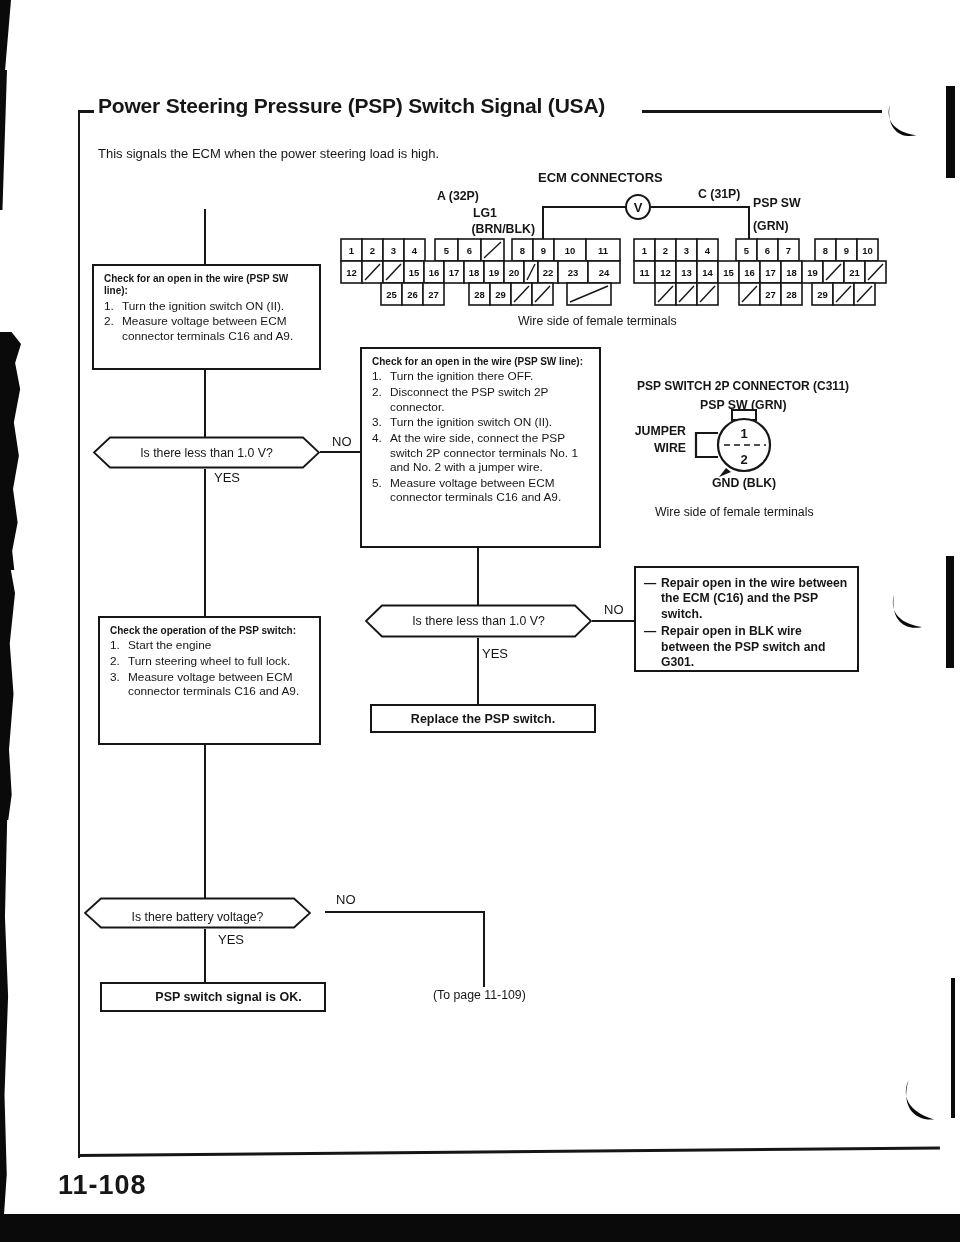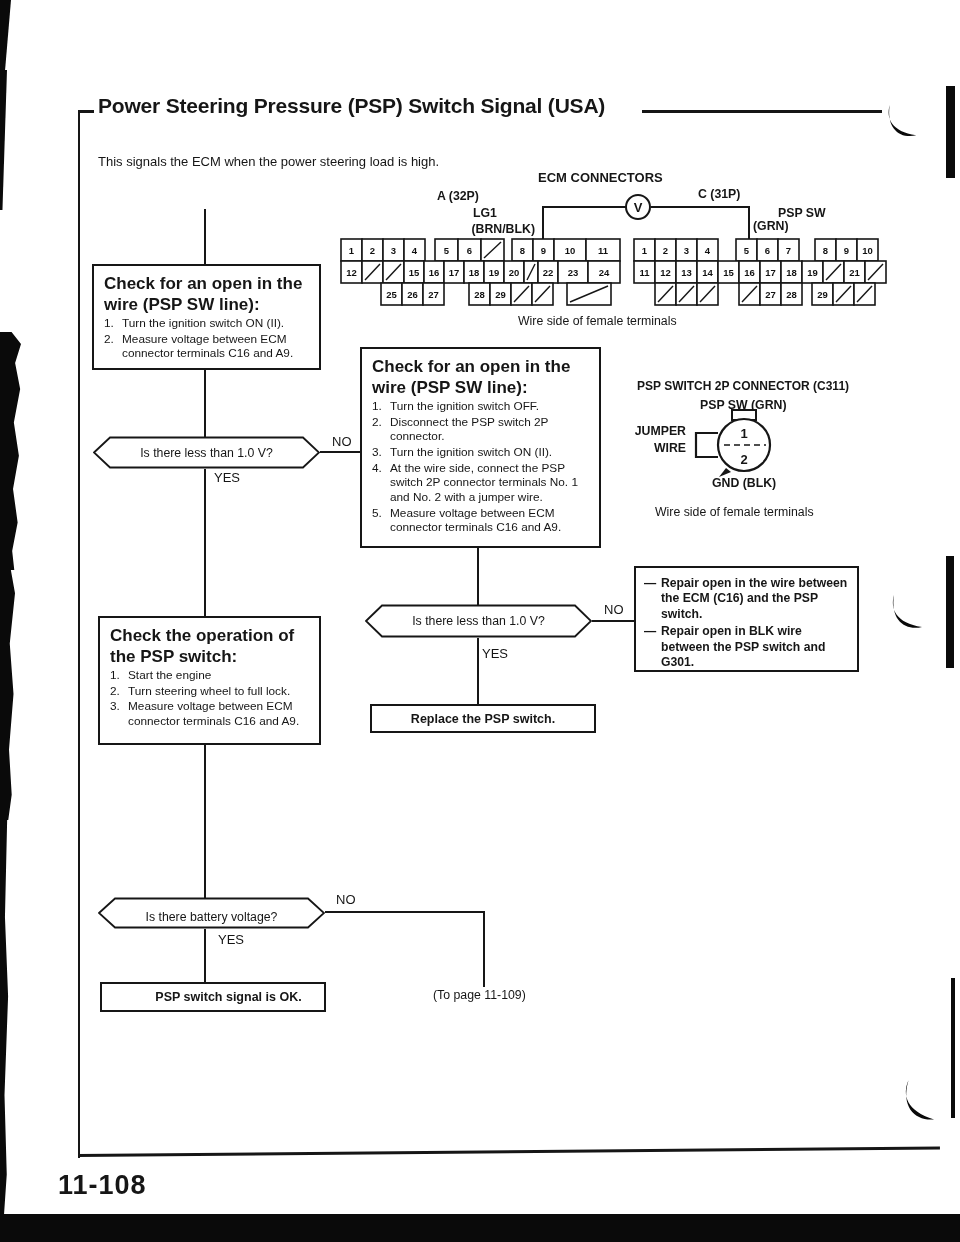--- a/index.html
+++ b/index.html
@@ -6,21 +6,21 @@
   .page{position:relative;width:960px;height:1242px;background:#fff;overflow:hidden;
         font-family:"Liberation Sans",sans-serif;color:#161616;text-decoration:underline;}
   .abs{position:absolute;}
   
   .vline,.hline{position:absolute;background:#161616;}
   
   .fbox{position:absolute;border:2px solid #161616;background:#fff;box-sizing:border-box;}
   .fbox.center{display:flex;align-items:center;justify-content:center;text-align:center;
                font-weight:bold;font-size:12.5px;}
   .procbox{padding:7px 8px 6px 10px;font-size:11.8px;line-height:1.24;}
-  .procbox .btitle{font-weight:bold;margin-bottom:1px;font-size:17px;}
+  .procbox .btitle{font-weight:bold;margin-bottom:1px;font-size:10px;}
   .step{display:flex;margin-top:1px;}
   .step .num{width:18px;flex:none;}
   .step .txt{flex:1;}
   .dashrow{display:flex;font-weight:bold;font-size:12.2px;line-height:1.26;margin-top:2px;}
   .dashrow .mark{width:17px;flex:none;}
   .dashrow .txt{flex:1;}
   
   .diamond{position:absolute;}
   .diamond svg{position:absolute;left:0;top:0;}
   .diamond span{position:absolute;inset:0;display:flex;align-items:center;justify-content:center;
@@ -31,21 +31,21 @@
   .note{position:absolute;font-size:12.3px;white-space:nowrap;}
   .vmeter{position:absolute;width:26px;height:26px;border:2px solid #161616;border-radius:50%;
           background:#fff;display:flex;align-items:center;justify-content:center;
           font-weight:bold;font-size:13px;box-sizing:border-box;}
   
   .blob{position:absolute;background:#0a0a0a;}
   .footer-bar{position:absolute;left:0;top:1214px;width:960px;height:28px;background:#0a0a0a;}
   .pagenum{position:absolute;left:58px;top:1170px;font-weight:bold;font-size:27px;letter-spacing:1px;}
   .watermark{position:absolute;left:668px;top:1198px;font-size:25px;color:#a9a9a9;letter-spacing:.5px;}
   .title{position:absolute;left:98px;top:94px;font-weight:bold;font-size:21px;letter-spacing:-.2px;}
-  .intro{position:absolute;left:98px;top:154px;font-size:13px;}
+  .intro{position:absolute;left:98px;top:146px;font-size:13px;}
 </style>
 </head>
 <body>
 
 <div class="page">
 
   <div class="blob" style="left:0;top:0;width:11px;height:78px;clip-path:polygon(0 0,100% 0,40% 100%,0 100%);"></div>
   <div class="blob" style="left:0;top:70px;width:7px;height:140px;clip-path:polygon(0 0,100% 0,35% 100%,0 100%);"></div>
   <div class="blob" style="left:0;top:332px;width:21px;height:238px;clip-path:polygon(0 0,55% 0,100% 5%,72% 13%,96% 24%,66% 38%,90% 52%,62% 66%,84% 80%,58% 92%,68% 100%,0 100%);"></div>
   <div class="blob" style="left:0;top:568px;width:15px;height:252px;clip-path:polygon(0 0,70% 0,100% 10%,65% 30%,90% 50%,60% 72%,78% 90%,55% 100%,0 100%);"></div>
@@ -112,21 +112,21 @@
           <span class="txt">Turn steering wheel to full lock.</span>
         </div>
         <div class="step">
           <span class="num">3.</span>
           <span class="txt">Measure voltage between ECM connector terminals C16 and A9.</span>
         </div>
       </div>
   </div>
   <div class="vline" style="left:204px;top:745px;width:2px;height:153px;"></div>
 
-  <div class="diamond" style="left:98px;top:897px;width:227px;height:40px;">
+  <div class="diamond" style="left:84px;top:897px;width:227px;height:40px;">
     <svg width="227" height="32">
         <polygon points="1,16 17,1.5 210,1.5 226,16 210,30.5 17,30.5" fill="#fff" stroke="#161616" stroke-width="1.8"></polygon>
       </svg>
     <span>Is there battery voltage?</span>
   </div>
   <span class="branch" style="left:336px;top:892px;">NO</span>
   <div class="hline" style="left:325px;top:911px;width:160px;height:2px;"></div>
   <div class="vline" style="left:483px;top:911px;width:2px;height:76px;"></div>
   <span class="branch" style="left:218px;top:932px;">YES</span>
   <div class="vline" style="left:204px;top:929px;width:2px;height:54px;"></div>
@@ -134,21 +134,21 @@
   <div class="fbox center" style="left:100px;top:982px;width:226px;height:30px;padding-left:31px;">
     <span>PSP switch signal is OK.</span>
   </div>
   <div class="note" style="left:433px;top:988px;">(To page 11-109)</div>
 
   <div class="fbox procbox" style="left:360px;top:347px;width:241px;height:201px;">
     <div class="btitle">Check for an open in the wire (PSP SW line):</div>
     <div>
         <div class="step">
           <span class="num">1.</span>
-          <span class="txt">Turn the ignition switch OFF.</span>
+          <span class="txt">Turn the ignition there OFF.</span>
         </div>
         <div class="step">
           <span class="num">2.</span>
           <span class="txt">Disconnect the PSP switch 2P connector.</span>
         </div>
         <div class="step">
           <span class="num">3.</span>
           <span class="txt">Turn the ignition switch ON (II).</span>
         </div>
         <div class="step">
@@ -189,21 +189,21 @@
           <span class="txt">Repair open in BLK wire between the PSP switch and G301.</span>
         </div>
       </div>
   </div>
 
   <div class="boldlbl" style="left:538px;top:170px;font-size:13px;">ECM CONNECTORS</div>
   <div class="boldlbl" style="left:437px;top:189px;">A (32P)</div>
   <div class="boldlbl" style="left:445px;top:206px;width:80px;text-align:center;">LG1</div>
   <div class="boldlbl" style="left:437px;top:222px;width:98px;text-align:right;">(BRN/BLK)</div>
   <div class="boldlbl" style="left:698px;top:187px;">C (31P)</div>
-  <div class="boldlbl" style="left:753px;top:206px;margin-left:25px;">PSP SW</div>
+  <div class="boldlbl" style="left:753px;top:196px;">PSP SW</div>
   <div class="boldlbl" style="left:753px;top:219px;">(GRN)</div>
 
   <div class="hline" style="left:542px;top:206px;width:84px;height:2px;"></div>
   <div class="hline" style="left:651px;top:206px;width:98px;height:2px;"></div>
   <div class="vline" style="left:542px;top:206px;width:2px;height:46px;"></div>
   <div class="vline" style="left:748px;top:206px;width:2px;height:66px;"></div>
   <div class="vmeter" style="left:625px;top:194px;">
     <span>V</span>
   </div>
 

